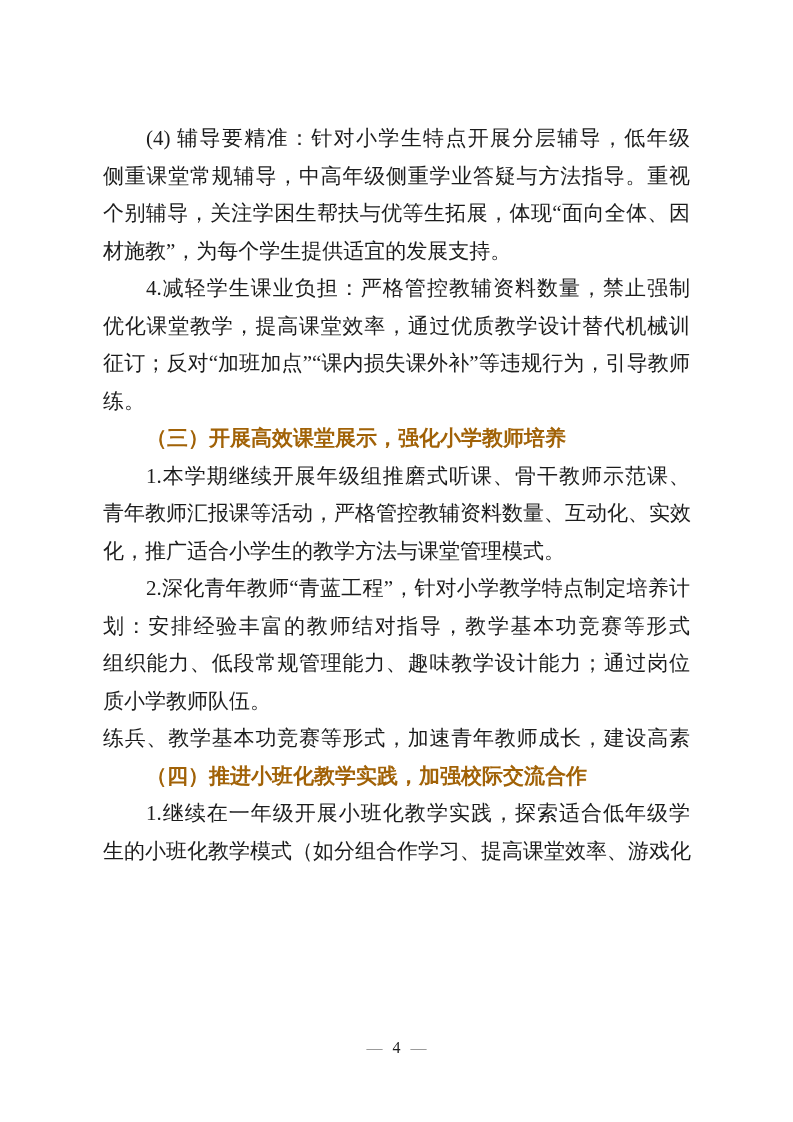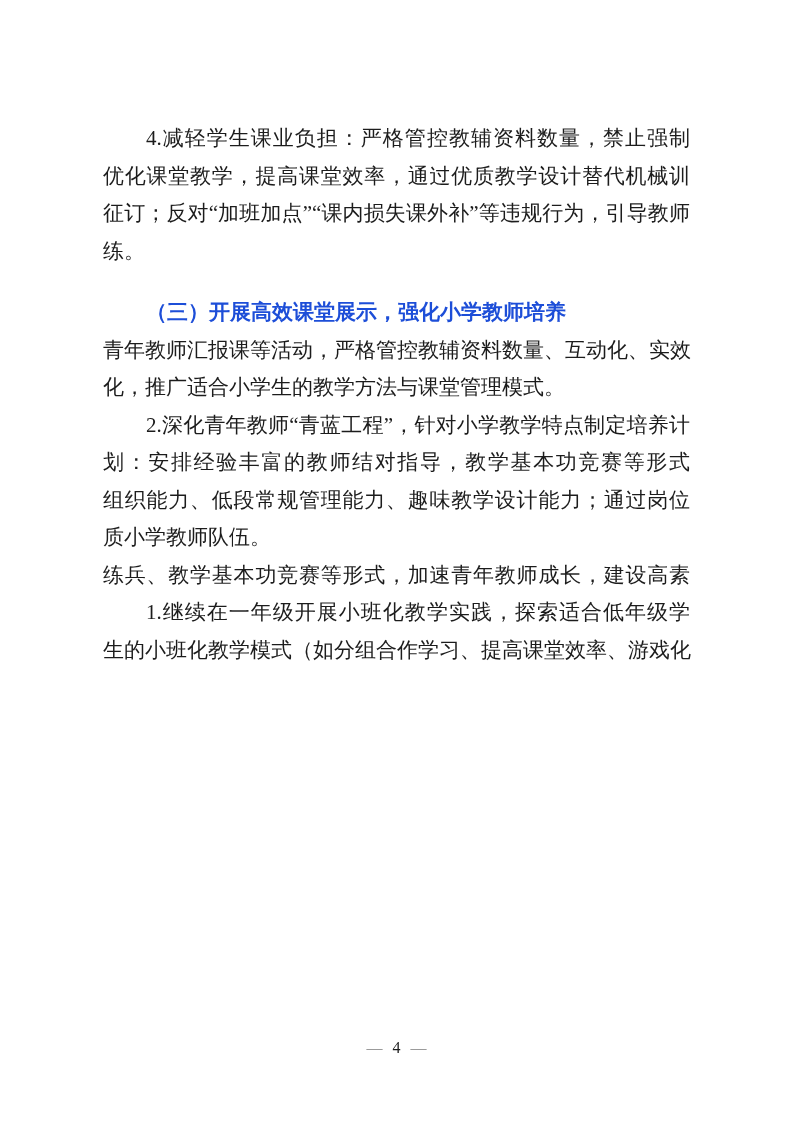--- a/index.html
+++ b/index.html
@@ -26,68 +26,77 @@
     text-align: justify;
     text-align-last: justify;
     white-space: nowrap;
     overflow: visible;
   }
   .line.first { text-indent: 43px; }
   .line.last  { text-align-last: left; white-space: normal; }
   .line.heading {
     font-family: "DejaVu Sans", "Liberation Sans", sans-serif;
     font-weight: 700;
-    color: #1d4ed8;
-    margin-top: 24px;
+    color: #a16207;
   }
   .footer {
     position: absolute;
     top: 1038px;
     left: 0;
     width: 793px;
     text-align: center;
     font-size: 16px;
     line-height: 20px;
     color: #1c1c1c;
   }
   .footer .dash { color: #8a8a8a; letter-spacing: 0; }
   .footer .num  { margin: 0 10px; color: #1c1c1c; }
 </style>
 </head>
 <body>
 
 <div class="page">
   <div class="content">
 
+    <div class="para">
+      <div class="line first">(4) 辅导要精准：针对小学生特点开展分层辅导，低年级</div>
+      <div class="line">侧重课堂常规辅导，中高年级侧重学业答疑与方法指导。重视</div>
+      <div class="line">个别辅导，关注学困生帮扶与优等生拓展，体现“面向全体、因</div>
+      <div class="line last">材施教”，为每个学生提供适宜的发展支持。</div>
+    </div>
 
 
     <div class="para">
       <div class="line first">4.减轻学生课业负担：严格管控教辅资料数量，禁止强制</div>
       <div class="line">优化课堂教学，提高课堂效率，通过优质教学设计替代机械训</div>
       <div class="line">征订；反对“加班加点”“课内损失课外补”等违规行为，引导教师</div>
       <div class="line last">练。</div>
     </div>
 
     <div class="para">
       <div class="line first last heading">（三）开展高效课堂展示，强化小学教师培养</div>
     </div>
 
     <div class="para">
+      <div class="line first">1.本学期继续开展年级组推磨式听课、骨干教师示范课、</div>
       <div class="line">青年教师汇报课等活动，严格管控教辅资料数量、互动化、实效</div>
       <div class="line last">化，推广适合小学生的教学方法与课堂管理模式。</div>
     </div>
 
     <div class="para">
       <div class="line first">2.深化青年教师“青蓝工程”，针对小学教学特点制定培养计</div>
       <div class="line">划：安排经验丰富的教师结对指导，教学基本功竞赛等形式</div>
       <div class="line">组织能力、低段常规管理能力、趣味教学设计能力；通过岗位</div>
       <div class="line last">质小学教师队伍。</div>
       <div class="line">练兵、教学基本功竞赛等形式，加速青年教师成长，建设高素</div>
     </div>
 
+    <div class="para">
+      <div class="line first last heading">（四）推进小班化教学实践，加强校际交流合作</div>
+    </div>
 
     <div class="para">
       <div class="line first">1.继续在一年级开展小班化教学实践，探索适合低年级学</div>
       <div class="line">生的小班化教学模式（如分组合作学习、提高课堂效率、游戏化</div>
     </div>
 
   </div>
 
   <div class="footer">
     <span class="dash">—</span><span class="num">4</span><span class="dash">—</span>

